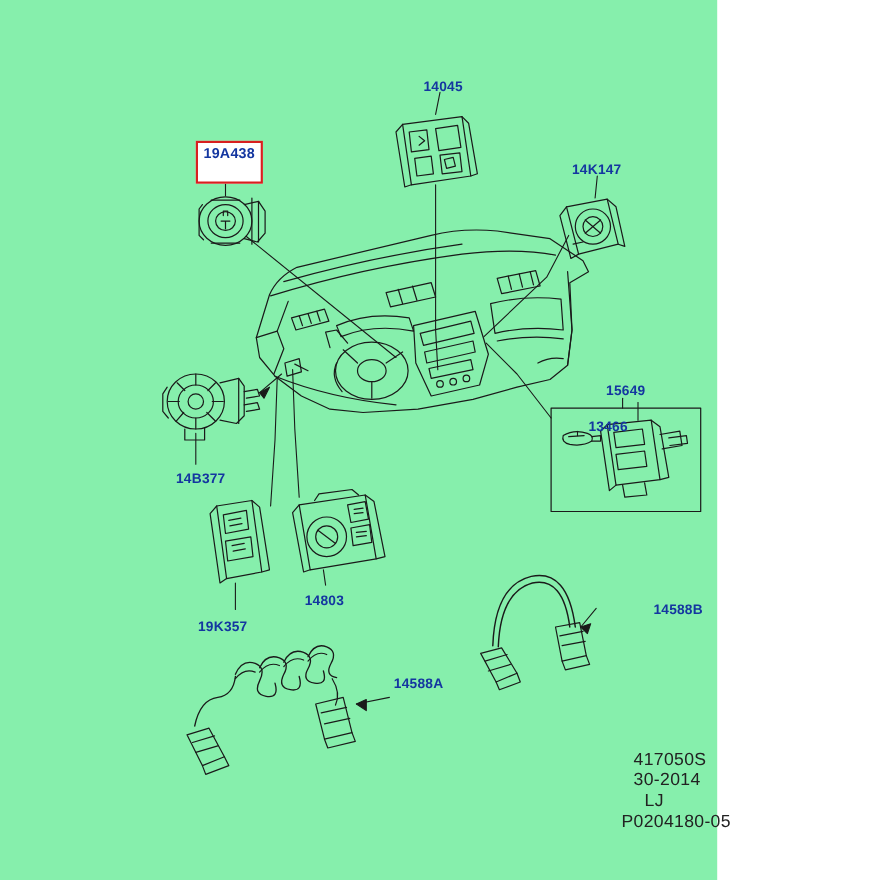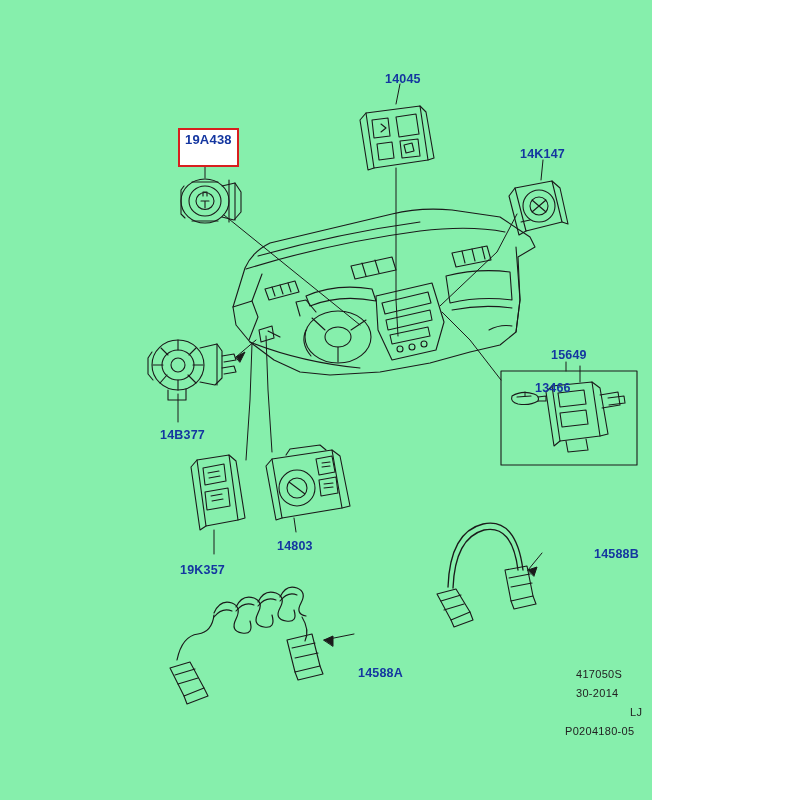--- a/index.html
+++ b/index.html
@@ -38,24 +38,25 @@
   .label.highlight {
     color: #1436a0;
     background: #ffffff;
     border: 2px solid #d81f1f;
     padding: 2px 5px 18px 5px;
     font-size: 13px;
   }
   .footer-text {
     position: absolute;
     font-family: "Liberation Sans", sans-serif;
-    font-size: 11px;
+    font-size: 16px;
     color: #222222;
     white-space: nowrap;
     letter-spacing: 0.3px;
+    margin-top: 14px;
   }
 </style>
 </head>
 <body>
 
 <div id="diagram-root">
 
   <svg id="art" viewBox="0 0 800 800" xmlns="http://www.w3.org/2000/svg">
     <g fill="none" stroke="#1a1a1a" stroke-width="1.1" stroke-linecap="round" stroke-linejoin="round">
 
@@ -282,20 +283,20 @@
 
   <div class="label" style="left:385px; top:72px;">14045</div>
   <div class="label" style="left:520px; top:147px;text-align:center;">14K147</div>
   <div class="label highlight" style="left:178px; top:128px;">19A438</div>
   <div class="label" style="left:551px; top:348px;">15649</div>
   <div class="label" style="left:535px; top:381px;">13466</div>
   <div class="label" style="left:160px; top:428px;">14B377</div>
   <div class="label" style="left:277px; top:539px;">14803</div>
   <div class="label" style="left:180px; top:563px;">19K357</div>
   <div class="label" style="left:546px; top:547px;margin-left:48px;">14588B</div>
-  <div class="label" style="left:358px; top:666px;">14588A</div>
+  <div class="label" style="left:358px; top:614px;">14588A</div>
 
   <div class="footer-text" style="left:576px; top:668px;">417050S</div>
   <div class="footer-text" style="left:576px; top:687px;">30-2014</div>
-  <div class="footer-text" style="left:596px; top:706px;padding-left:34px;">LJ</div>
+  <div class="footer-text" style="left:552px; top:706px;padding-left:34px;">LJ</div>
   <div class="footer-text" style="left:565px; top:725px;text-align:right;">P0204180-05</div>
 
 </div>
 
 </body></html>

